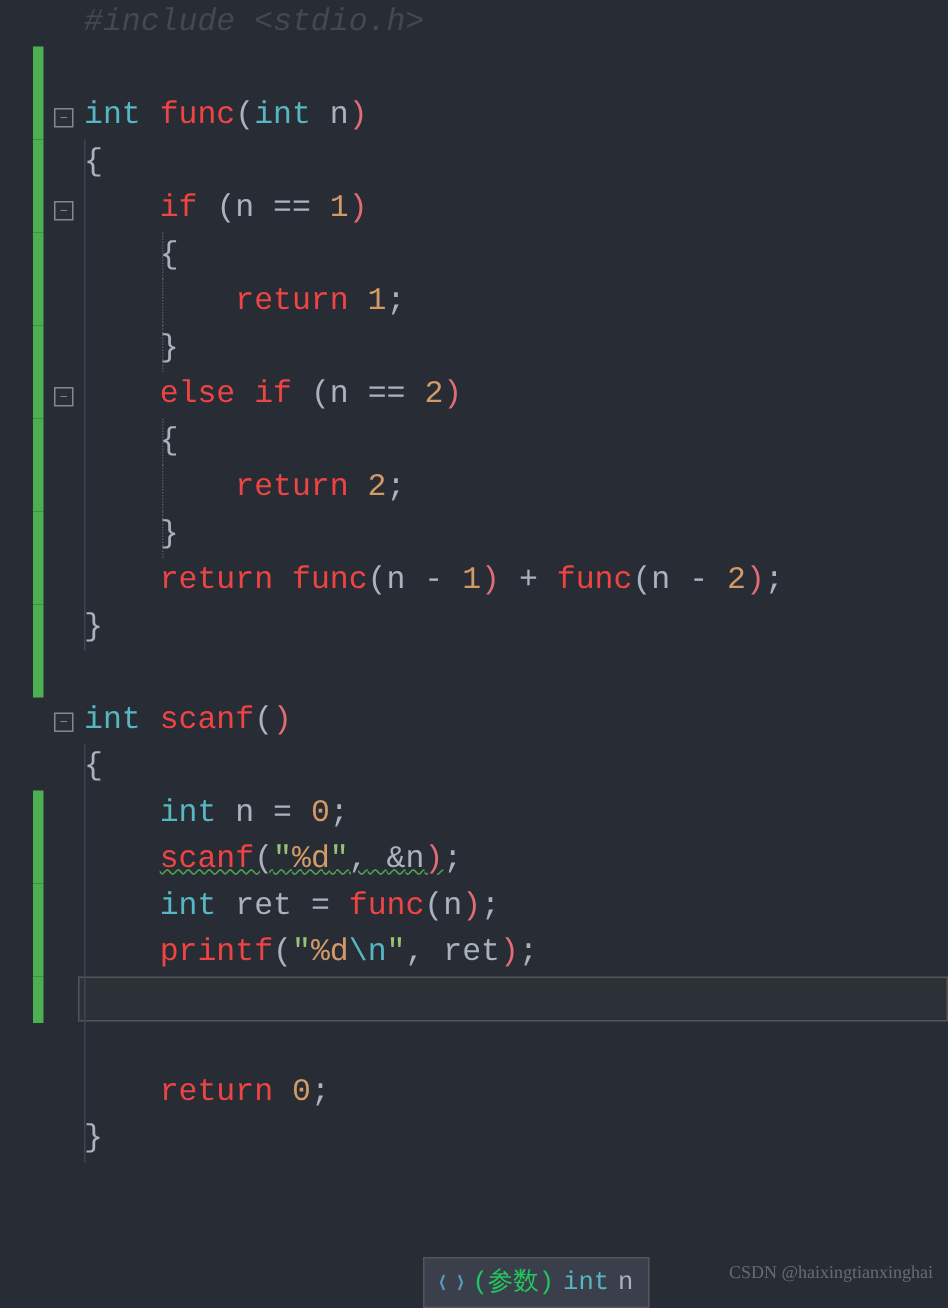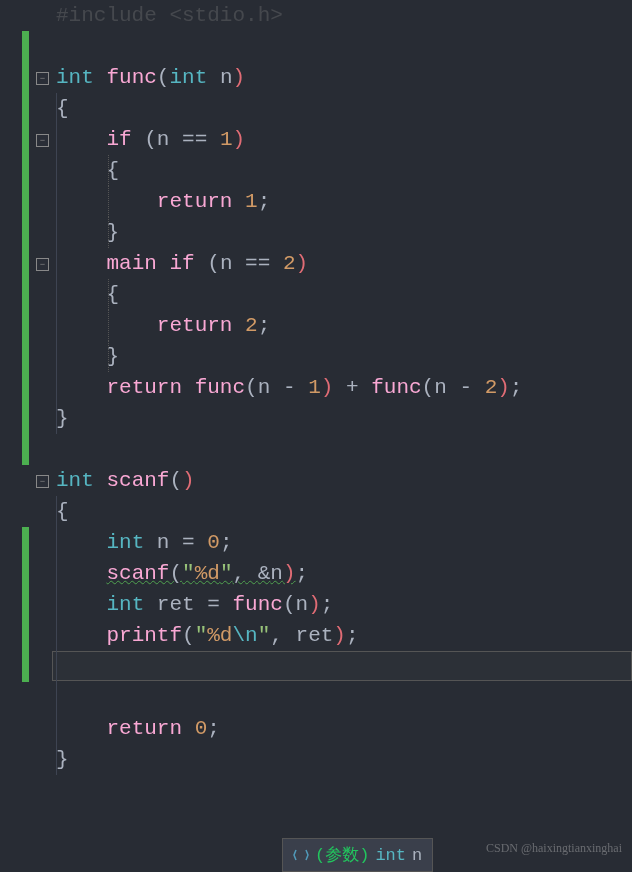--- a/index.html
+++ b/index.html
@@ -52,21 +52,21 @@
     justify-content: center;
     font-size: 9px;
     color: #888;
     line-height: 0;
   }
   .code {
     display: flex;
     align-items: center;
   }
   .kw { color: #56b6c2; }
-  .fn { color: #f9a8d4; }
+  .fn { color: #ef4444; }
   .id { color: #abb2bf; }
   .var { color: #d19a66; }
   .num { color: #d19a66; }
   .str { color: #98c379; }
   .esc { color: #56b6c2; }
   .pn { color: #abb2bf; }
   .op { color: #abb2bf; }
   .rparen { color: #e06c75; }
   .scanf-underline {
     text-decoration: underline wavy #50a14f;
@@ -114,21 +114,21 @@
     z-index: 40;
     height: 24px;
   }
   .tooltip .icon {
     width: 16px; height: 16px;
     display:flex;align-items:center;justify-content:center;
   }
   .tooltip .param { color: #22c55e; font-size: 17px;}
   .tooltip .ptype { color: #56b6c2; font-size: 17px;}
   .tooltip .pname { color: #abb2bf; font-size: 17px;}
-  .include-line { color: #888; padding-left:56px; opacity:0.3;}
+  .include-line { color: #888; padding-left:56px; opacity:0.3;font-style:italic;}
 </style>
 </head>
 <body>
 
 <div class="editor">
 
 <div class="line"><span class="include-line">#include &lt;stdio.h&gt;</span></div>
 <div class="line"><div class="gutter"><div class="green-bar"></div></div></div>
 
 <div class="line">
@@ -146,21 +146,21 @@
 
 <div class="line"><div class="gutter"><div class="green-bar"></div></div><div class="guide" style="left:56px"></div><div class="guide guide-dotted" style="left:108px"></div><div class="code"><span>    </span><span class="pn">{</span></div></div>
 
 <div class="line"><div class="gutter"><div class="green-bar"></div></div><div class="guide" style="left:56px"></div><div class="guide guide-dotted" style="left:108px"></div><div class="code"><span>        </span><span class="fn">return</span><span> </span><span class="num">1</span><span class="pn">;</span></div></div>
 
 <div class="line"><div class="gutter"><div class="green-bar"></div></div><div class="guide" style="left:56px"></div><div class="guide guide-dotted" style="left:108px"></div><div class="code"><span>    </span><span class="pn">}</span></div></div>
 
 <div class="line">
   <div class="gutter"><div class="green-bar"></div><div class="fold">−</div></div>
   <div class="guide" style="left:56px"></div>
-  <div class="code"><span>    </span><span class="fn">main</span><span> </span><span class="fn">if</span><span> </span><span class="pn">(</span><span class="id">n</span><span> </span><span class="op">==</span><span> </span><span class="num">2</span><span class="rparen">)</span></div>
+  <div class="code"><span>    </span><span class="fn">else</span><span> </span><span class="fn">if</span><span> </span><span class="pn">(</span><span class="id">n</span><span> </span><span class="op">==</span><span> </span><span class="num">2</span><span class="rparen">)</span></div>
 </div>
 
 <div class="line"><div class="gutter"><div class="green-bar"></div></div><div class="guide" style="left:56px"></div><div class="guide guide-dotted" style="left:108px"></div><div class="code"><span>    </span><span class="pn">{</span></div></div>
 
 <div class="line"><div class="gutter"><div class="green-bar"></div></div><div class="guide" style="left:56px"></div><div class="guide guide-dotted" style="left:108px"></div><div class="code"><span>        </span><span class="fn">return</span><span> </span><span class="num">2</span><span class="pn">;</span></div></div>
 
 <div class="line"><div class="gutter"><div class="green-bar"></div></div><div class="guide" style="left:56px"></div><div class="guide guide-dotted" style="left:108px"></div><div class="code"><span>    </span><span class="pn">}</span></div></div>
 
 <div class="line"><div class="gutter"><div class="green-bar"></div></div><div class="guide" style="left:56px"></div><div class="code"><span>    </span><span class="fn">return</span><span> </span><span class="fn">func</span><span class="pn">(</span><span class="id">n</span><span> </span><span class="op">-</span><span> </span><span class="num">1</span><span class="rparen">)</span><span> </span><span class="op">+</span><span> </span><span class="fn">func</span><span class="pn">(</span><span class="id">n</span><span> </span><span class="op">-</span><span> </span><span class="num">2</span><span class="rparen">)</span><span class="pn">;</span></div></div>
 

